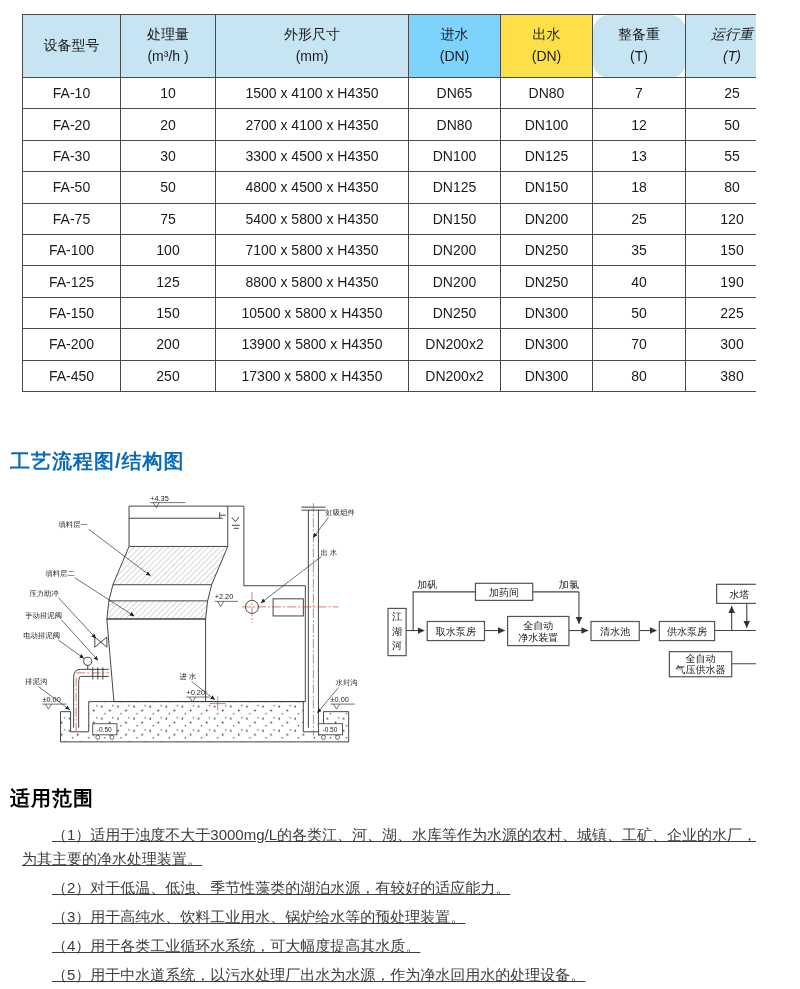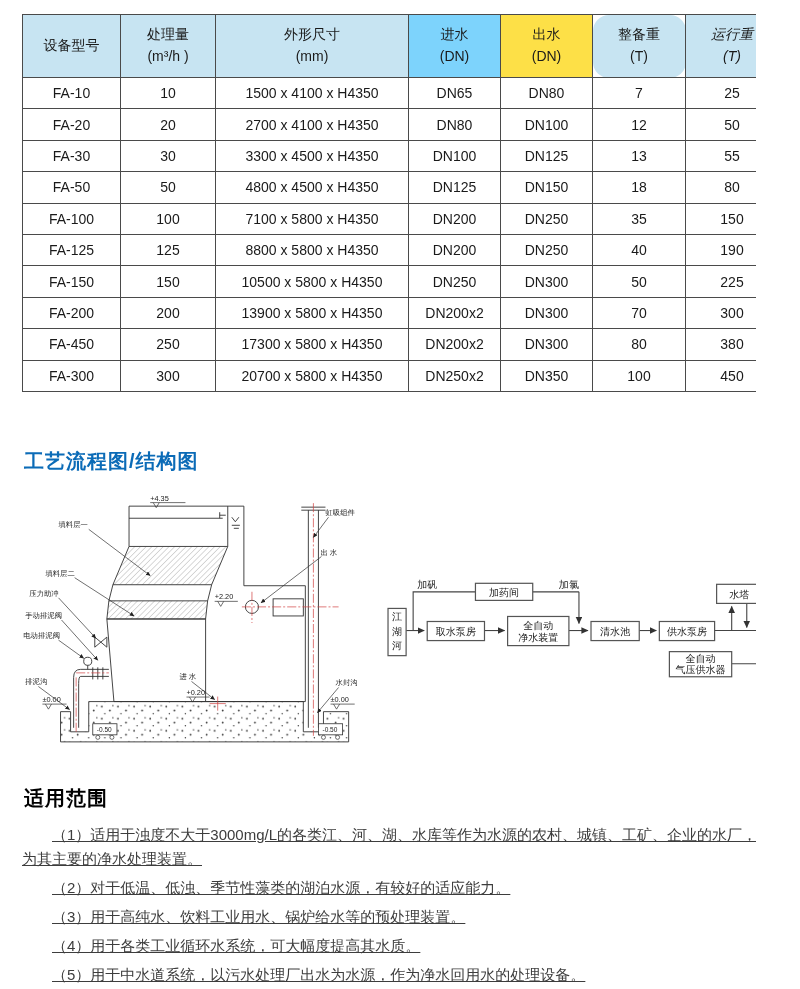--- a/index.html
+++ b/index.html
@@ -5,21 +5,21 @@
   html,body{margin:0;padding:0;background:#fff;}
   .page{position:relative;width:756px;height:989px;background:#ffffff;overflow:hidden;
         font-family:"Liberation Sans","DejaVu Sans",sans-serif;color:#1c1c1c;}
   
   table.spec{position:absolute;left:22px;top:14px;width:756px;border-collapse:collapse;table-layout:fixed;}
   table.spec th,table.spec td{border:1px solid #4a4a4a;text-align:center;vertical-align:middle;
         font-size:14px;font-weight:normal;color:#1a1a1a;padding:0;}
   table.spec th{height:62px;background:#c7e4f2;line-height:1.55;}
   table.spec td{height:30.4px;}
   
-  .sec-title{position:absolute;left:24px;font-size:20px;font-weight:bold;color:#0b6bb7;letter-spacing:1px;}
+  .sec-title{position:absolute;left:10px;font-size:20px;font-weight:bold;color:#0b6bb7;letter-spacing:1px;}
   #t-process{top:448px;}
   #t-scope{top:785px;}
   
   svg text{font-family:"Liberation Sans","DejaVu Sans",sans-serif;}
   #structure-svg{position:absolute;left:18px;top:486px;}
   #flow-svg{position:absolute;left:383px;top:553px;}
   
   .scope{position:absolute;left:22px;top:823px;width:756px;font-size:15px;color:#3d3d3d;line-height:1.6;}
   .scope p{margin:0 0 5px 0;text-indent:2em;text-decoration:underline;}
 </style>
@@ -100,20 +100,29 @@
         <tr>
           <td>FA-50</td>
           <td>50</td>
           <td>4800 x 4500 x H4350</td>
           <td>DN125</td>
           <td>DN150</td>
           <td>18</td>
           <td>80</td>
         </tr>
         <tr>
+          <td>FA-75</td>
+          <td>75</td>
+          <td>5400 x 5800 x H4350</td>
+          <td>DN150</td>
+          <td>DN200</td>
+          <td>25</td>
+          <td>120</td>
+        </tr>
+        <tr>
           <td>FA-100</td>
           <td>100</td>
           <td>7100 x 5800 x H4350</td>
           <td>DN200</td>
           <td>DN250</td>
           <td>35</td>
           <td>150</td>
         </tr>
         <tr>
           <td>FA-125</td>
@@ -143,29 +152,20 @@
           <td>300</td>
         </tr>
         <tr>
           <td>FA-450</td>
           <td>250</td>
           <td>17300 x 5800 x H4350</td>
           <td>DN200x2</td>
           <td>DN300</td>
           <td>80</td>
           <td>380</td>
-        </tr>
-        <tr>
-          <td>FA-300</td>
-          <td>300</td>
-          <td>20700 x 5800 x H4350</td>
-          <td>DN250x2</td>
-          <td>DN350</td>
-          <td>100</td>
-          <td>450</td>
         </tr>
       </tbody>
   </table>
 
   <div class="sec-title" id="t-process" style="color: rgb(11, 107, 183);">工艺流程图/结构图</div>
 
   <svg id="structure-svg" width="348" height="272" viewBox="0 0 345 270">
     <defs>
       <pattern id="hatch" width="4" height="4" patternUnits="userSpaceOnUse" patternTransform="rotate(45)">
         <line x1="0" y1="0" x2="0" y2="4" stroke="#666" stroke-width="0.5"></line>

